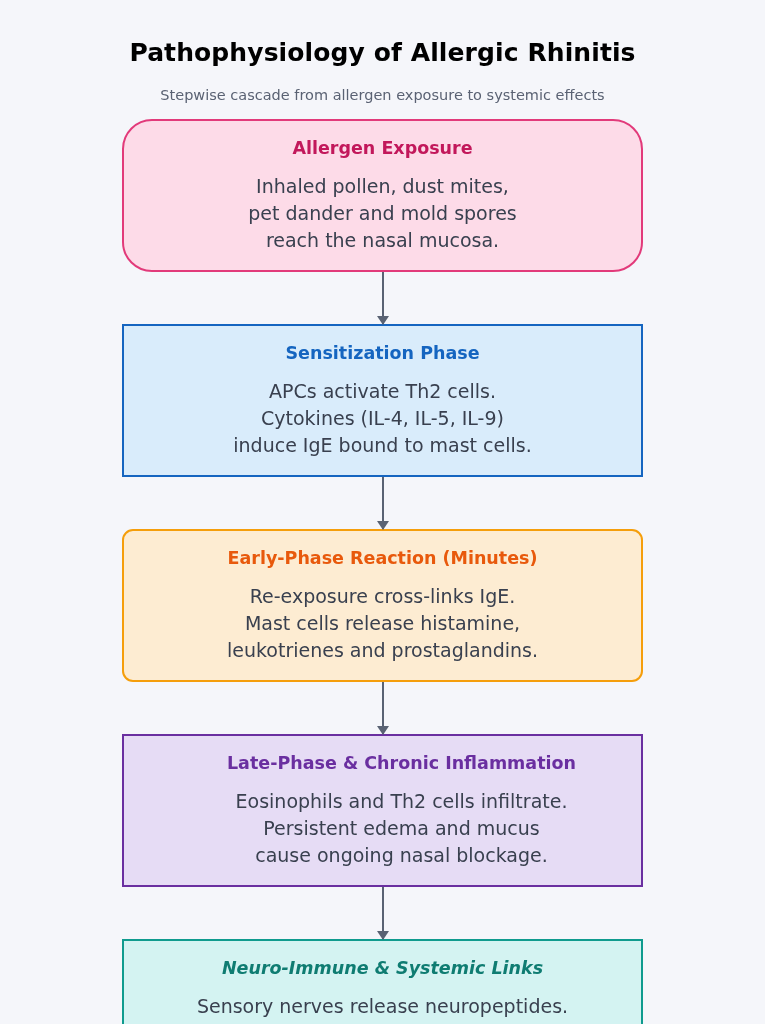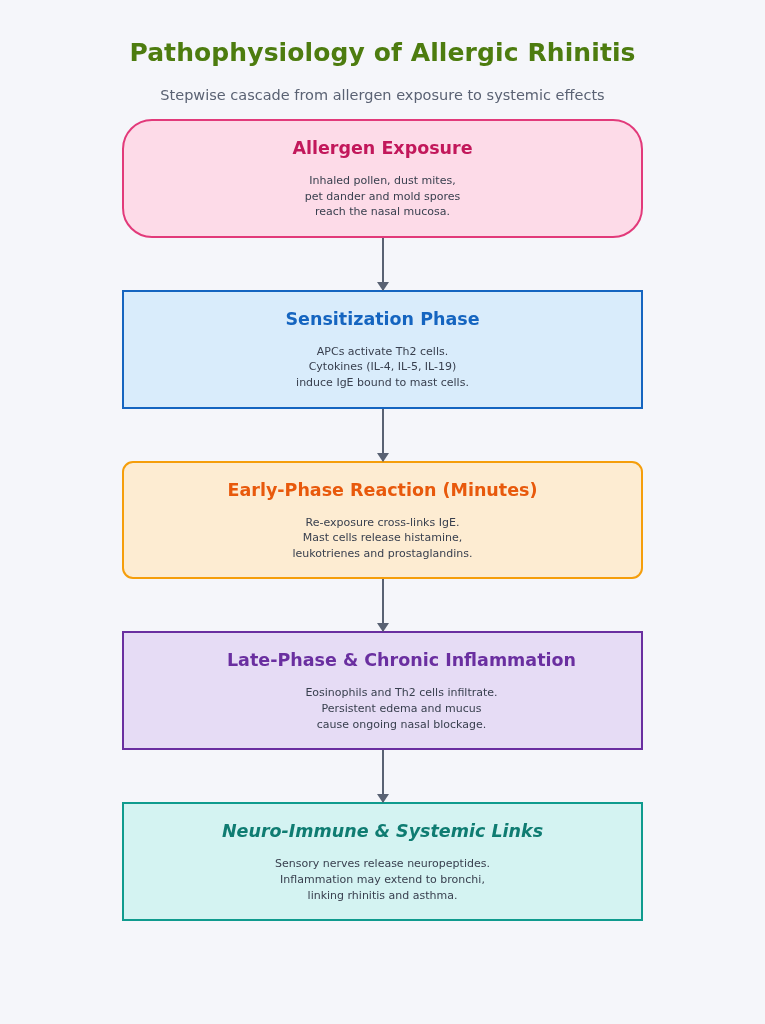--- a/index.html
+++ b/index.html
@@ -18,21 +18,21 @@
     height: 1024px;
     box-sizing: border-box;
     padding: 30px 0 0 0;
     display: flex;
     flex-direction: column;
     align-items: center;
   }
   .title {
     font-size: 25px;
     font-weight: bold;
-    color: #4d7c0f;
+    color: #000000;
     letter-spacing: 0.1px;
     text-align: center;
     margin: 8px 0 0 0;
   }
   .subtitle {
     font-size: 14.5px;
     color: #5a6273;
     text-align: left;
     margin: 20px 0 0 0;
   }
@@ -51,21 +51,21 @@
     padding: 14px 10px 16px 10px;
     text-align: center;
   }
   .node-title {
     font-size: 17.5px;
     font-weight: bold;
     margin: 3px 0 0 0;
     line-height: 1.2;
   }
   .node-body {
-    font-size: 11px;
+    font-size: 19px;
     color: #39404f;
     line-height: 1.42;
     margin-top: 14px;
     white-space: pre-line;
   }
   .connector {
     width: 2px;
     height: 52px;
     position: relative;
     display: flex;
@@ -107,21 +107,21 @@
     </div>
 
     <div class="connector">
       <div class="line"></div>
       <div class="head"></div>
     </div>
 
     <div class="node" style="background:#d9ecfb; border-color:#1565c0;">
       <div class="node-title" style="color:#1565c0;">Sensitization Phase</div>
       <div class="node-body">APCs activate Th2 cells.
-Cytokines (IL-4, IL-5, IL-19)
+Cytokines (IL-4, IL-5, IL-9)
 induce IgE bound to mast cells.</div>
     </div>
 
     <div class="connector">
       <div class="line"></div>
       <div class="head"></div>
     </div>
 
     <div class="node" style="background:#fdecd2; border-color:#f59e0b;border-radius:11px;">
       <div class="node-title" style="color:#e8590c;">Early-Phase Reaction (Minutes)</div>

